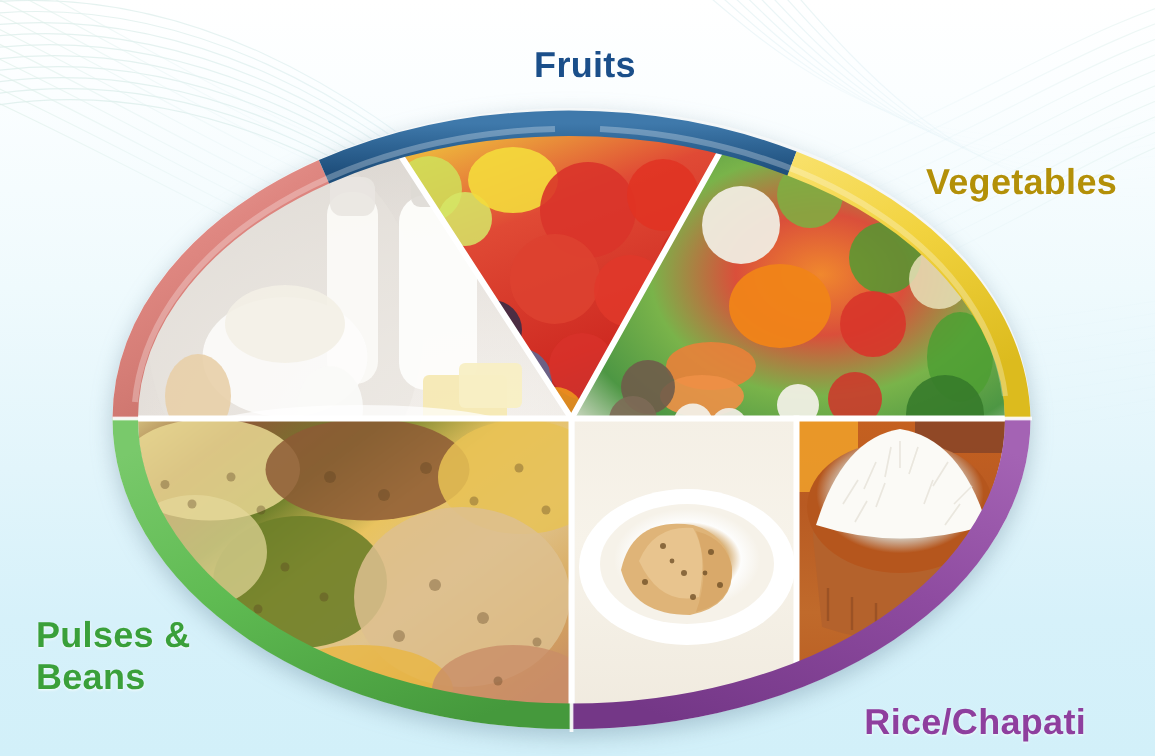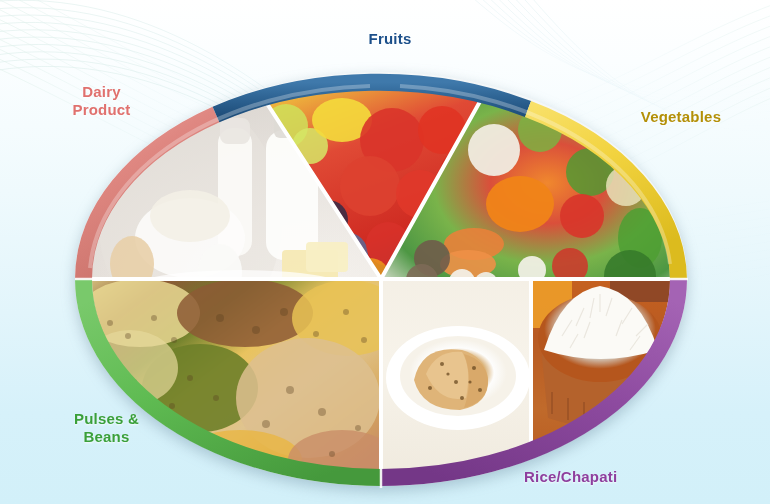--- a/index.html
+++ b/index.html
@@ -52,21 +52,21 @@
     top: 0;
     width: 622px;
     height: 422px;
     filter: drop-shadow(0px 5px 7px rgba(90,120,140,0.35));
   }
 
   
   .label {
     position: absolute;
     font-weight: bold;
-    font-size: 15px;
+    font-size: 24px;
     line-height: 1.18;
     letter-spacing: 0.2px;
     white-space: pre-line;
     text-shadow: 0 1px 2px rgba(255,255,255,0.85);
   }
   #label-dairy {
     left: 34px;
     top: 83px;
     width: 135px;
     text-align: center;
@@ -83,28 +83,28 @@
     left: 601px;
     top: 108px;
     width: 160px;
     text-align: center;
     color: #b39008;
   }
   #label-pulses {
     left: 24px;
     top: 410px;
     width: 165px;
-    text-align: center;
+    text-align: left;
     color: #3aa03a;
   }
   #label-rice {
     left: 524px;
     top: 468px;
     width: 200px;
-    text-align: left;
+    text-align: right;
     color: #8e3f9e;
   }
 </style>
 </head>
 <body>
 
 <div id="stage">
 
   <svg id="bg-waves" viewBox="0 0 770 504" preserveAspectRatio="none">
     <defs>
@@ -456,22 +456,20 @@
       </g>
 
       <g stroke="#ffffff" stroke-width="2.5" opacity="0.9">
         <line x1="5" y1="211" x2="24" y2="211"></line>
         <line x1="599" y1="211" x2="618" y2="211"></line>
         <line x1="311" y1="400" x2="311" y2="420"></line>
       </g>
     </svg>
   </div>
 
-  <div class="label" id="label-dairy">Dairy
-Product</div>
 
   <div class="label" id="label-fruits">Fruits</div>
 
   <div class="label" id="label-vegetables">Vegetables</div>
 
   <div class="label" id="label-pulses">Pulses &amp;
 Beans</div>
 
   <div class="label" id="label-rice">Rice/Chapati</div>
 

